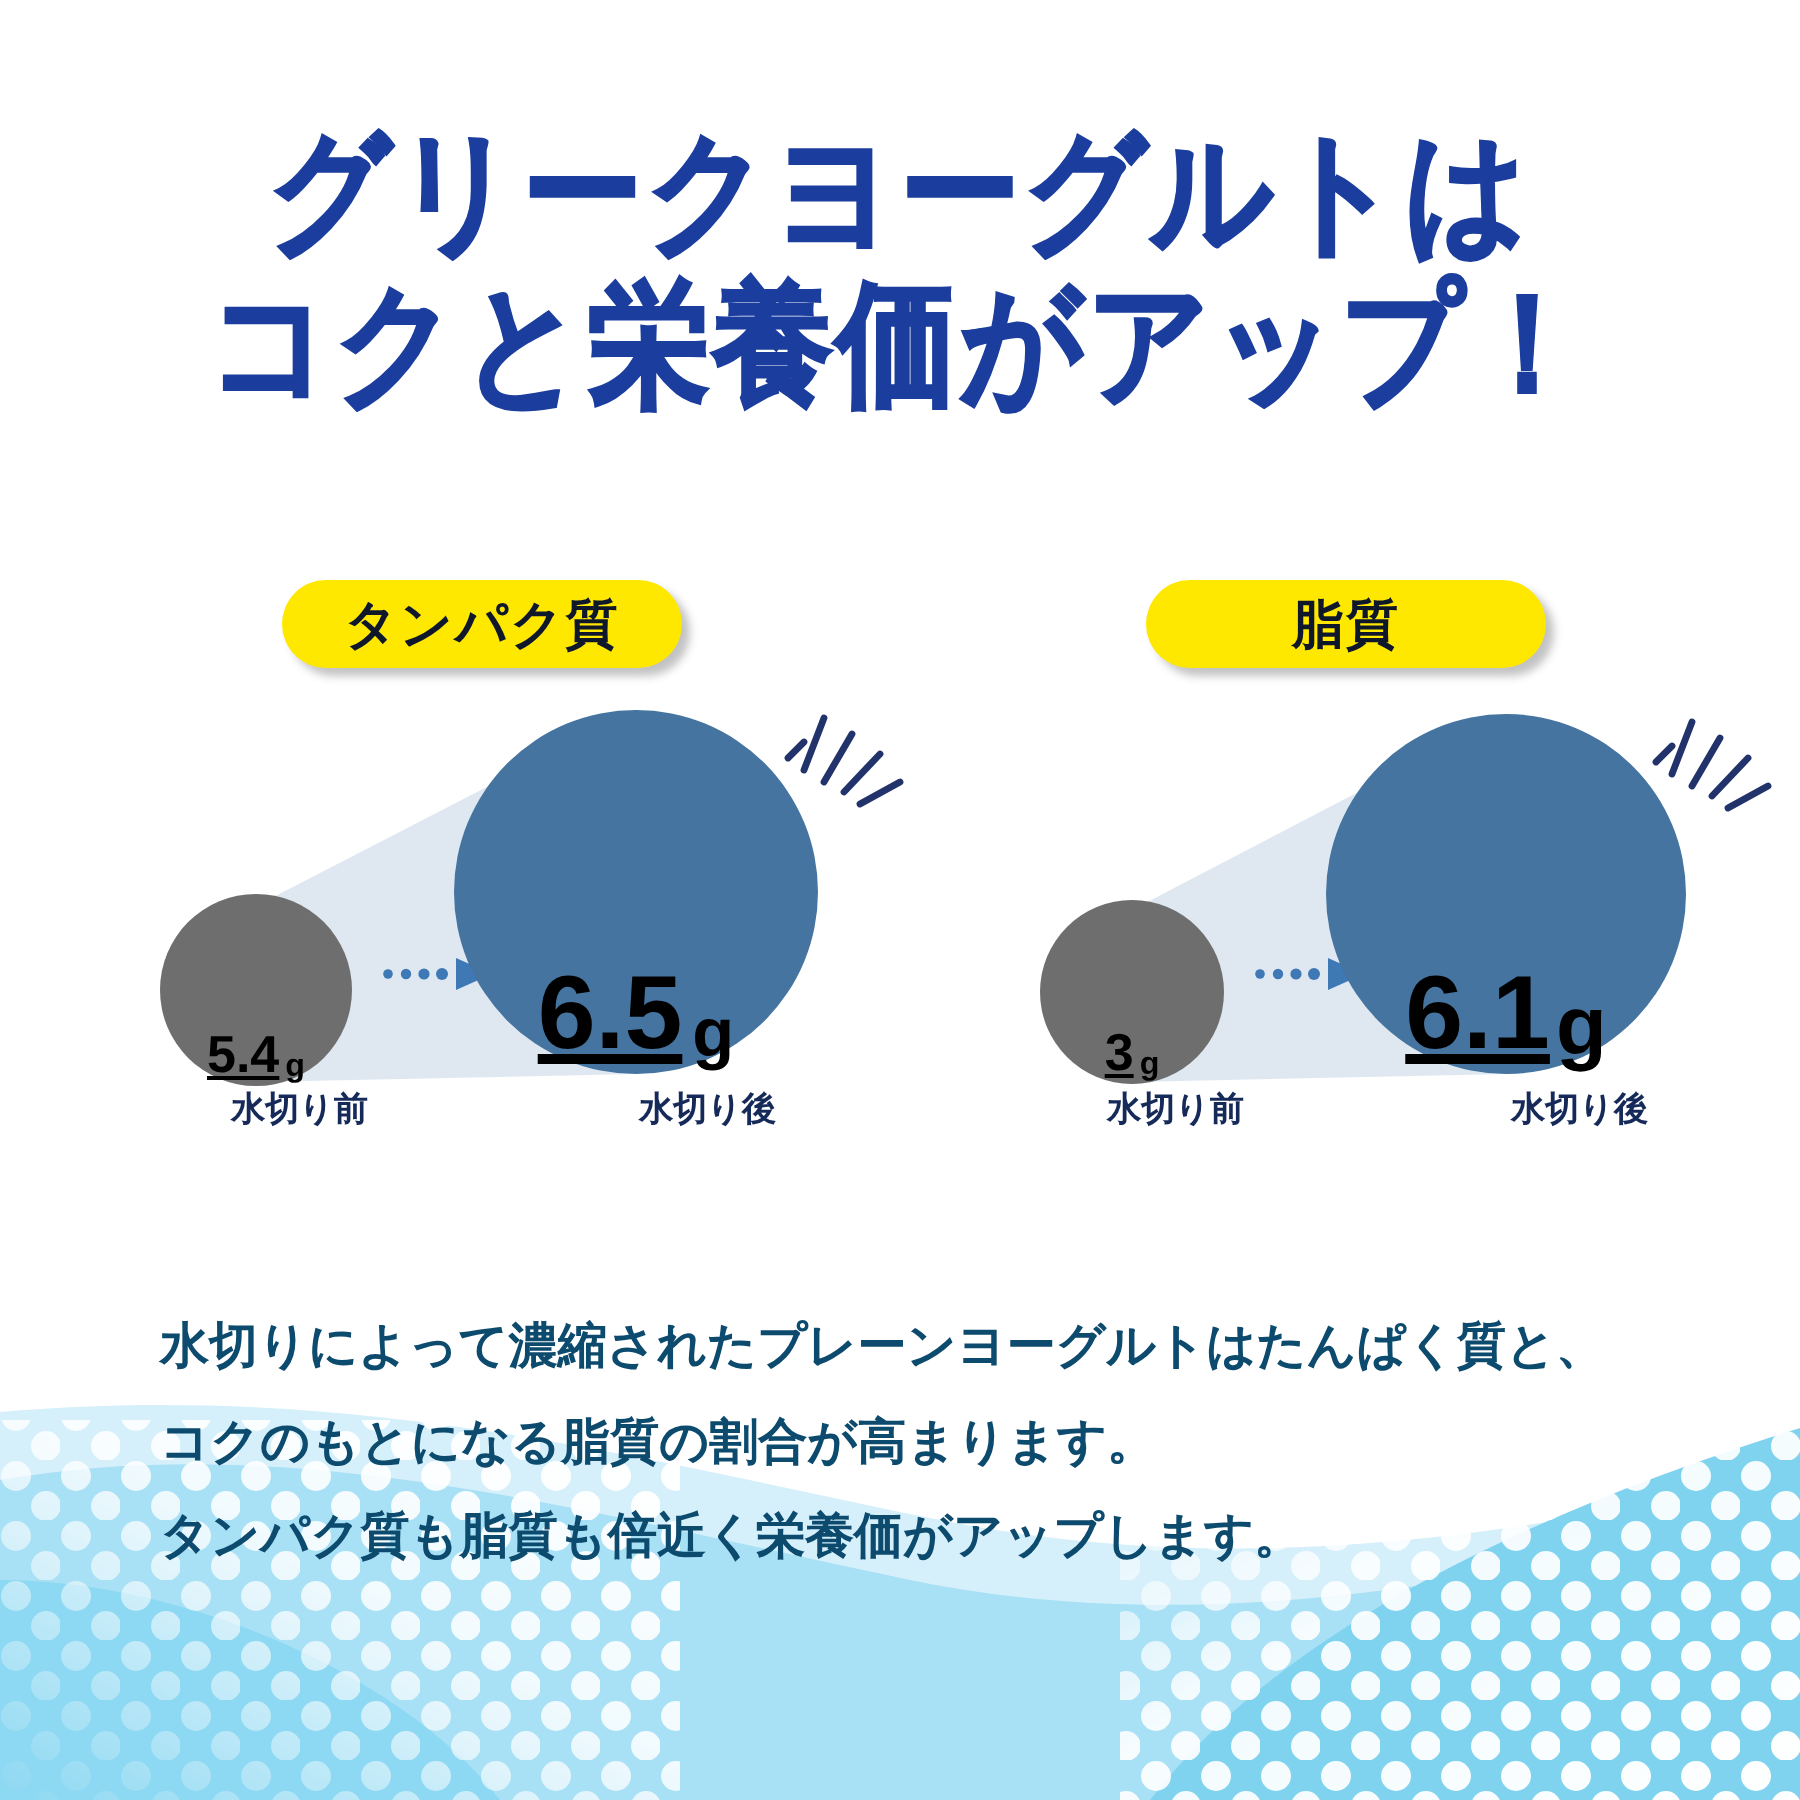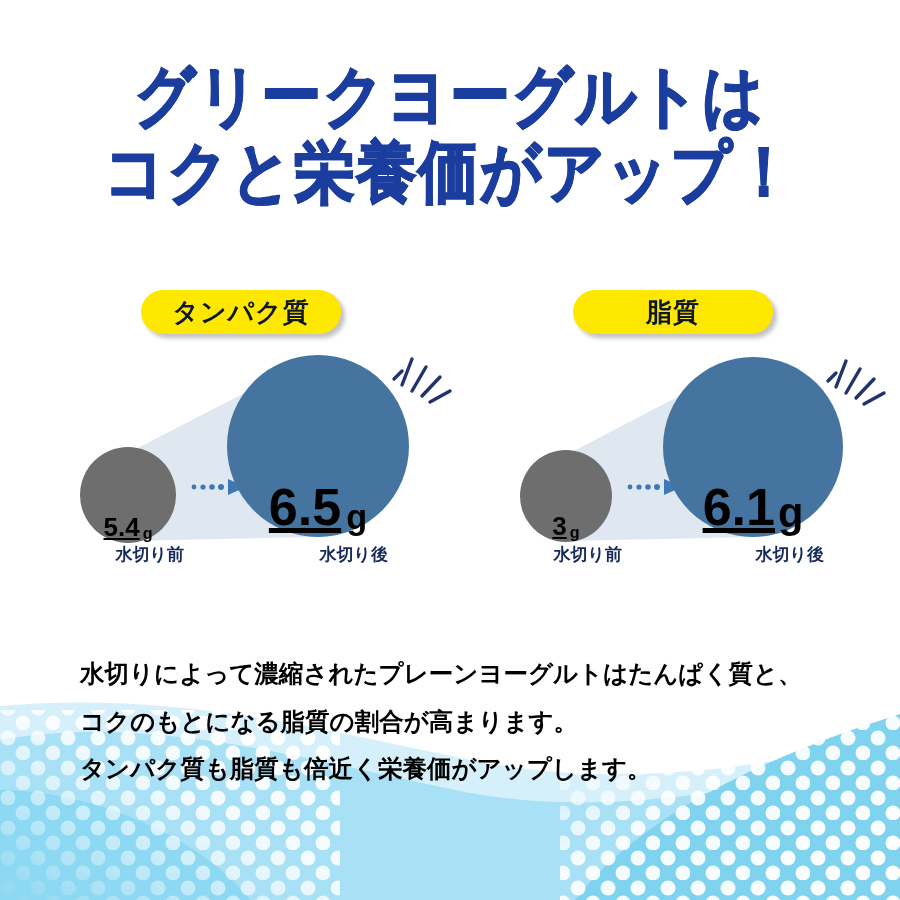--- a/index.html
+++ b/index.html
@@ -145,21 +145,21 @@
 
   
   .body-copy {
     position: absolute;
     left: 80px;
     top: 662px;
     width: 790px;
     z-index: 7;
   }
   .body-line {
-    color: #000000;
+    color: #0c4a6e;
     font-size: 24.5px;
     font-weight: bold;
     line-height: 1.0;
     margin-bottom: 23px;
     white-space: nowrap;
     letter-spacing: 0px;
   }
 
   
   #bottom-deco {

